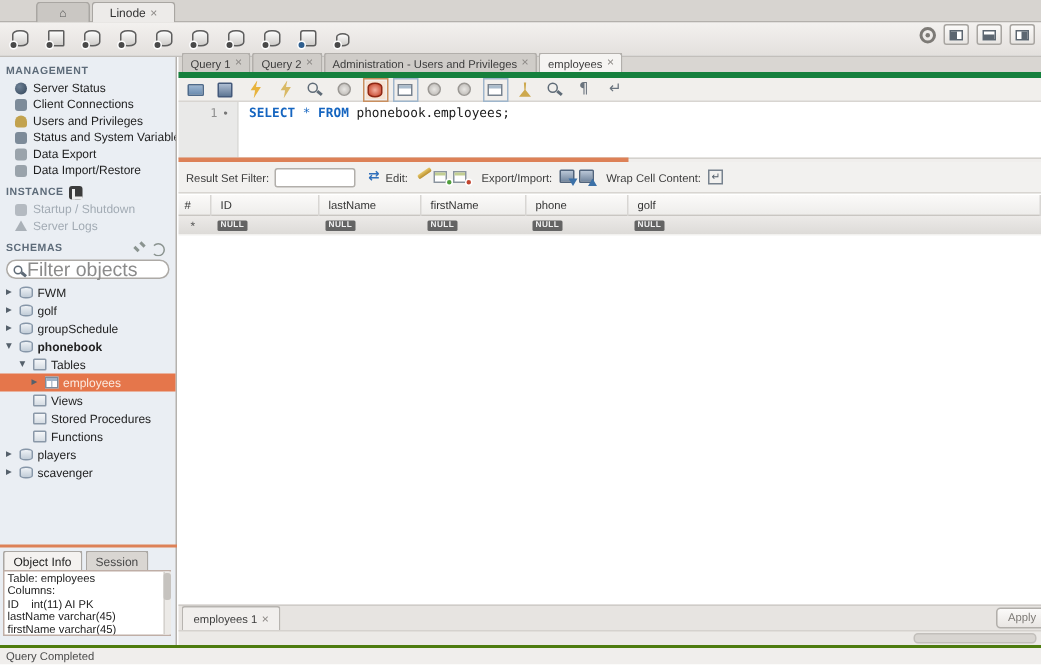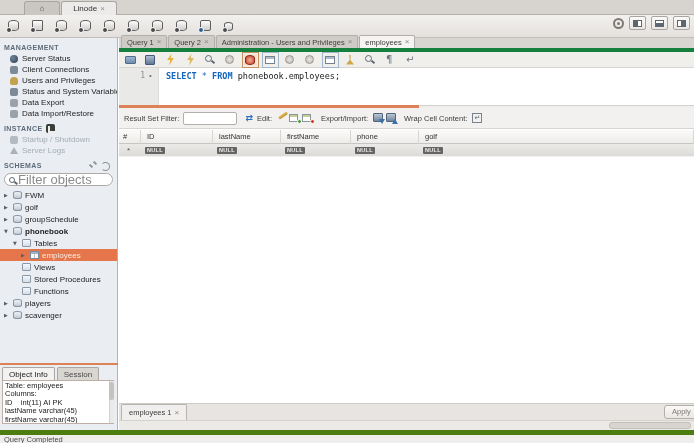--- a/index.html
+++ b/index.html
@@ -68,21 +68,21 @@
 
   .side-splitter{position:absolute;left:0;top:325px;width:118px;height:2px;background:#dd8157}
   .oi-tabs{position:absolute;left:2px;top:329px;display:flex;gap:2px}
   .oi-tab{height:13px;padding:0 6px;display:flex;align-items:center;border:1px solid #aaa7a3;border-bottom:none;border-radius:2px 2px 0 0;background:#d9d6d2;color:#4a4a4a}
   .oi-tab.active{background:#f4f2f0;color:#222}
   .oi-box{position:absolute;left:2px;top:342px;width:112px;height:44px;background:#fff;border:1px solid #bfaea6;overflow:hidden;padding:1px 2px;white-space:pre;line-height:8.4px;font-size:7.5px;color:#222}
   .oi-scroll{position:absolute;right:3px;top:343px;width:5px;height:42px;background:#eceae7;border-left:1px solid #d5d2ce}
   .oi-thumb{position:absolute;right:3px;top:344px;width:5px;height:18px;background:#c6c3bf;border-radius:2px}
 
   
-  .statusbar{position:absolute;left:0;top:430px;width:694px;height:13px;background:#f0eeec;border-top:5px solid #4d7c0f;display:flex;align-items:center;padding-left:4px;color:#4a4a4a;font-size:7.5px}
+  .statusbar{position:absolute;left:0;top:430px;width:694px;height:13px;background:#f0eeec;border-top:2px solid #4d7c0f;display:flex;align-items:center;padding-left:4px;color:#4a4a4a;font-size:7.5px}
 
   
   .main{position:absolute;left:119px;top:38px;width:575px;height:392px;background:#fff}
   .qtabs{position:absolute;left:0;top:0;width:607px;height:14px;background:#d9d6d2;border-bottom:4px solid #15803d;display:flex;align-items:flex-end;gap:1px;padding-left:2px}
   .qtab{height:13px;padding:0 5px;display:flex;align-items:center;gap:3px;background:#cfccc8;border:1px solid #b2afab;border-bottom:none;border-radius:2px 2px 0 0;color:#3c3c3c;font-size:7.5px;white-space:nowrap}
   .qtab.active{background:#f5f4f2}
 
   .ed-toolbar{position:absolute;left:0;top:14px;width:575px;height:16px;background:#f1efec;border-bottom:1px solid #d8d5d1;display:flex;align-items:center;padding-left:5px;gap:7px}
   .ei{width:13px;height:12px;position:relative;flex:0 0 auto}
   .ei.framed{outline:1px solid #c98f5f;outline-offset:1px;background:#f6e3d3}

